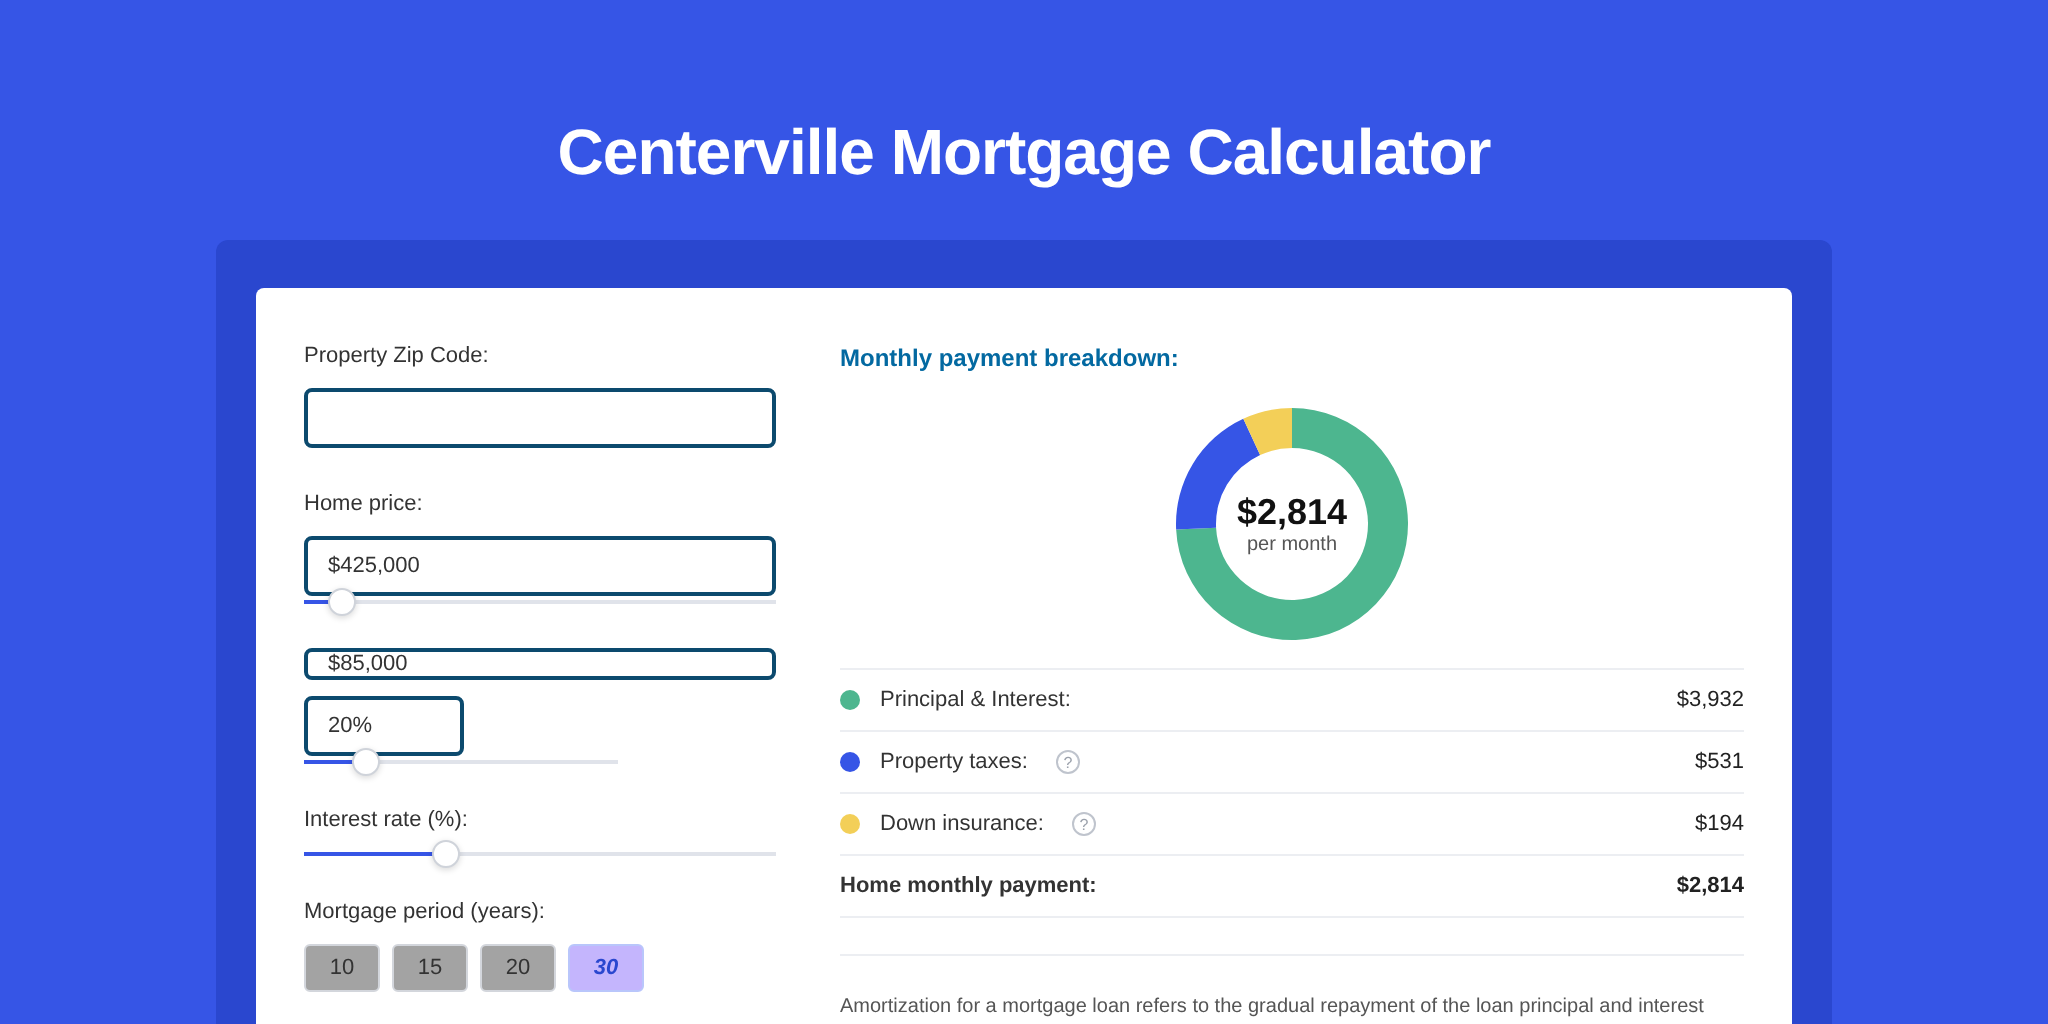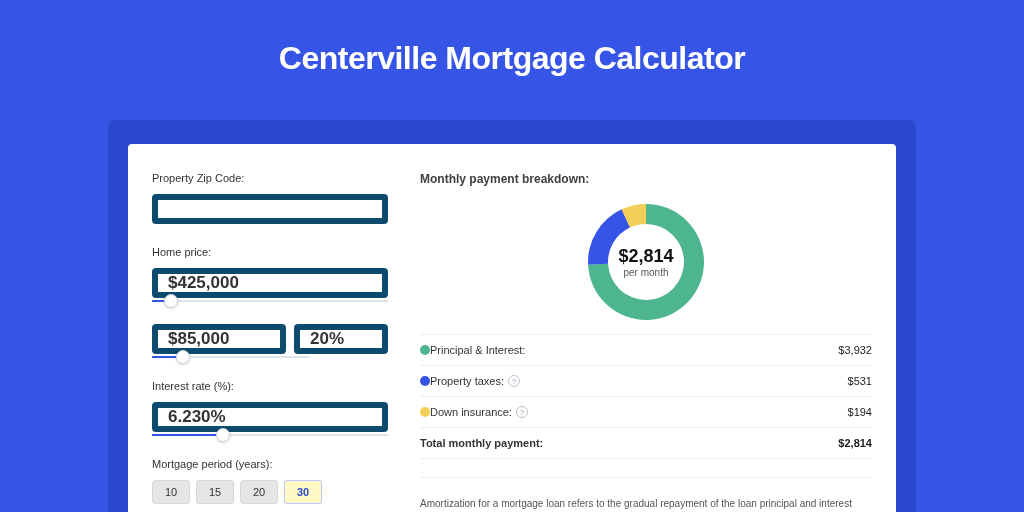--- a/index.html
+++ b/index.html
@@ -1,43 +1,43 @@
 <!DOCTYPE html>
 <html><head>
 <meta charset="utf-8">
 <style>
   * { box-sizing: border-box; margin: 0; padding: 0; }
   html, body { width: 1024px; height: 512px; overflow: hidden; font-family: -apple-system, BlinkMacSystemFont, "Segoe UI", Arial, sans-serif; }
   .page { width: 1024px; height: 512px; background: #3655e6; position: relative; }
-  .title { text-align: center; color: #fff; font-size: 32px; font-weight: 700; padding-top: 40px; letter-spacing: -0.5px; }
+  .title { text-align: center; color: #fff; font-size: 32px; font-weight: 700; padding-top: 58px; letter-spacing: -0.5px; }
   .shadow { position: absolute; left: 108px; top: 120px; width: 808px; height: 392px; background: #2a47cf; border-radius: 6px 6px 0 0; }
   .card { position: absolute; left: 128px; top: 144px; width: 768px; height: 382px; background: #fff; border-radius: 4px 4px 0 0; overflow: hidden; display: flex; justify-content: center; }
   .left { width: 282px; padding: 28px 22px 0 24px; }
   .right { flex: 1; padding: 28px 24px 0 10px; display: flex; flex-direction: column; }
   .lbl { font-size: 11px; color: #333; margin-bottom: 10px; }
-  .field { width: 100%; height: 30px; border: 6px solid #0c4a6e; border-radius: 4px; padding: 0 10px; font-size: 17px; color: #333; background: #fff; font-weight: bold; }
+  .field { width: 100%; height: 30px; border: 2px solid #0c4a6e; border-radius: 4px; padding: 0 10px; font-size: 11px; color: #333; background: #fff; }
   .group { margin-bottom: 22px; position: relative; }
   .slider-wrap { position: relative; height: 2px; margin-top: 2px; }
   .slider-track { position: absolute; left: 0; right: 0; top: 0; height: 2px; background: #e0e3ea; }
   .slider-fill { position: absolute; left: 0; top: 0; height: 2px; background: #3655e6; }
   .slider-thumb { position: absolute; top: -6px; width: 14px; height: 14px; border-radius: 50%; background: #fff; border: 1px solid #cfd3da; box-shadow: 0 1px 3px rgba(0,0,0,0.15); transform: translateX(-50%); }
-  .dp-row { display: flex; gap: 8px; }
+  .dp-row { display: flex; gap: 8px; flex-direction: column; }
   .dp-row .field { flex: 1; }
-  .dp-row .pct { width: 94px; flex: none; }
+  .dp-row .pct { width: 80px; flex: none; }
   .period-row { display: flex; gap: 6px; }
-  .period-btn { width: 38px; height: 24px; border: 1px solid #d3d6dc; border-radius: 3px; background: #e5e5e5; font-size: 11px; color: #333; display: flex; align-items: center; justify-content: center; cursor: pointer; }
-  .period-btn.active { background: #fef9c3; border-color: #b9c6fb; color: #2a47cf; font-weight: 600; }
-  .right-h { font-size: 12px; font-weight: 700; color: #404040; margin-bottom: 12px; }
+  .period-btn { width: 38px; height: 24px; border: 1px solid #d3d6dc; border-radius: 3px; background: #a3a3a3; font-size: 11px; color: #333; display: flex; align-items: center; justify-content: center; cursor: pointer; }
+  .period-btn.active { background: #c4b5fd; border-color: #b9c6fb; color: #2a47cf; font-weight: 600; font-style: italic; }
+  .right-h { font-size: 12px; font-weight: 700; color: #0369a1; margin-bottom: 12px; }
   .donut-area { height: 150px; display: flex; align-items: center; justify-content: center; margin-bottom: 8px; position: relative; }
   .donut-center { position: absolute; text-align: center; }
   .donut-center .big { font-size: 18px; font-weight: 700; color: #111; }
   .donut-center .sm { font-size: 10px; color: #555; }
   .legend { border-top: 1px solid #eceef2; }
   .legend-row { display: flex; align-items: center; justify-content: space-between; padding: 9px 0; border-bottom: 1px solid #eceef2; }
-  .legend-left { display: flex; align-items: center; gap: 0; }
+  .legend-left { display: flex; align-items: center; gap: 10px; }
   .dot { width: 10px; height: 10px; border-radius: 50%; }
   .legend-label { font-size: 11px; color: #333; }
   .legend-val { font-size: 11px; color: #222; }
   .legend-row.total .legend-label, .legend-row.total .legend-val { font-weight: 700; }
   .info-icon { width: 12px; height: 12px; border-radius: 50%; border: 1px solid #bfc4cd; display: inline-flex; align-items: center; justify-content: center; font-size: 8px; color: #9aa0ab; margin-left: 4px; }
   .amort { margin-top: 18px; border-top: 1px solid #eceef2; padding-top: 18px; }
   .amort-h { font-size: 12px; font-weight: 700; color: #222; margin-bottom: 14px; }
   .amort-p { font-size: 10px; color: #555; line-height: 1.5; }
 </style>
 </head>
@@ -73,21 +73,20 @@
         </div>
         <div class="slider-wrap" style="width:157px">
           <div class="slider-track"></div>
           <div class="slider-fill" id="dp-fill" style="width: 20%;"></div>
           <div class="slider-thumb" id="dp-thumb" style="left: 20%;"></div>
         </div>
       </div>
 
       <div class="group">
         <div class="lbl">Interest rate (%):</div>
-        <input class="field" value="6.230%" style="">
         <div class="slider-wrap">
           <div class="slider-track"></div>
           <div class="slider-fill" id="ir-fill" style="width: 30%;"></div>
           <div class="slider-thumb" id="ir-thumb" style="left: 30%;"></div>
         </div>
       </div>
 
       <div class="group" style="margin-bottom:16px">
         <div class="lbl">Mortgage period (years):</div>
         <div class="period-row" id="period-row">
@@ -133,21 +132,21 @@
           </div>
           <div class="legend-row">
             <div class="legend-left">
               <span class="dot" style="background:#f3cf58"></span>
               <span class="legend-label">Down insurance:</span>
               <span class="info-icon">?</span>
             </div>
             <span class="legend-val">$194</span>
           </div>
           <div class="legend-row total">
-            <span class="legend-label">Total monthly payment:</span>
+            <span class="legend-label">Home monthly payment:</span>
             <span class="legend-val">$2,814</span>
           </div>
         </div>
 
       <div class="amort">
         <div class="amort-p">Amortization for a mortgage loan refers to the gradual repayment of the loan principal and interest over a specified</div>
       </div>
     </div>
   </div>
 </div>

